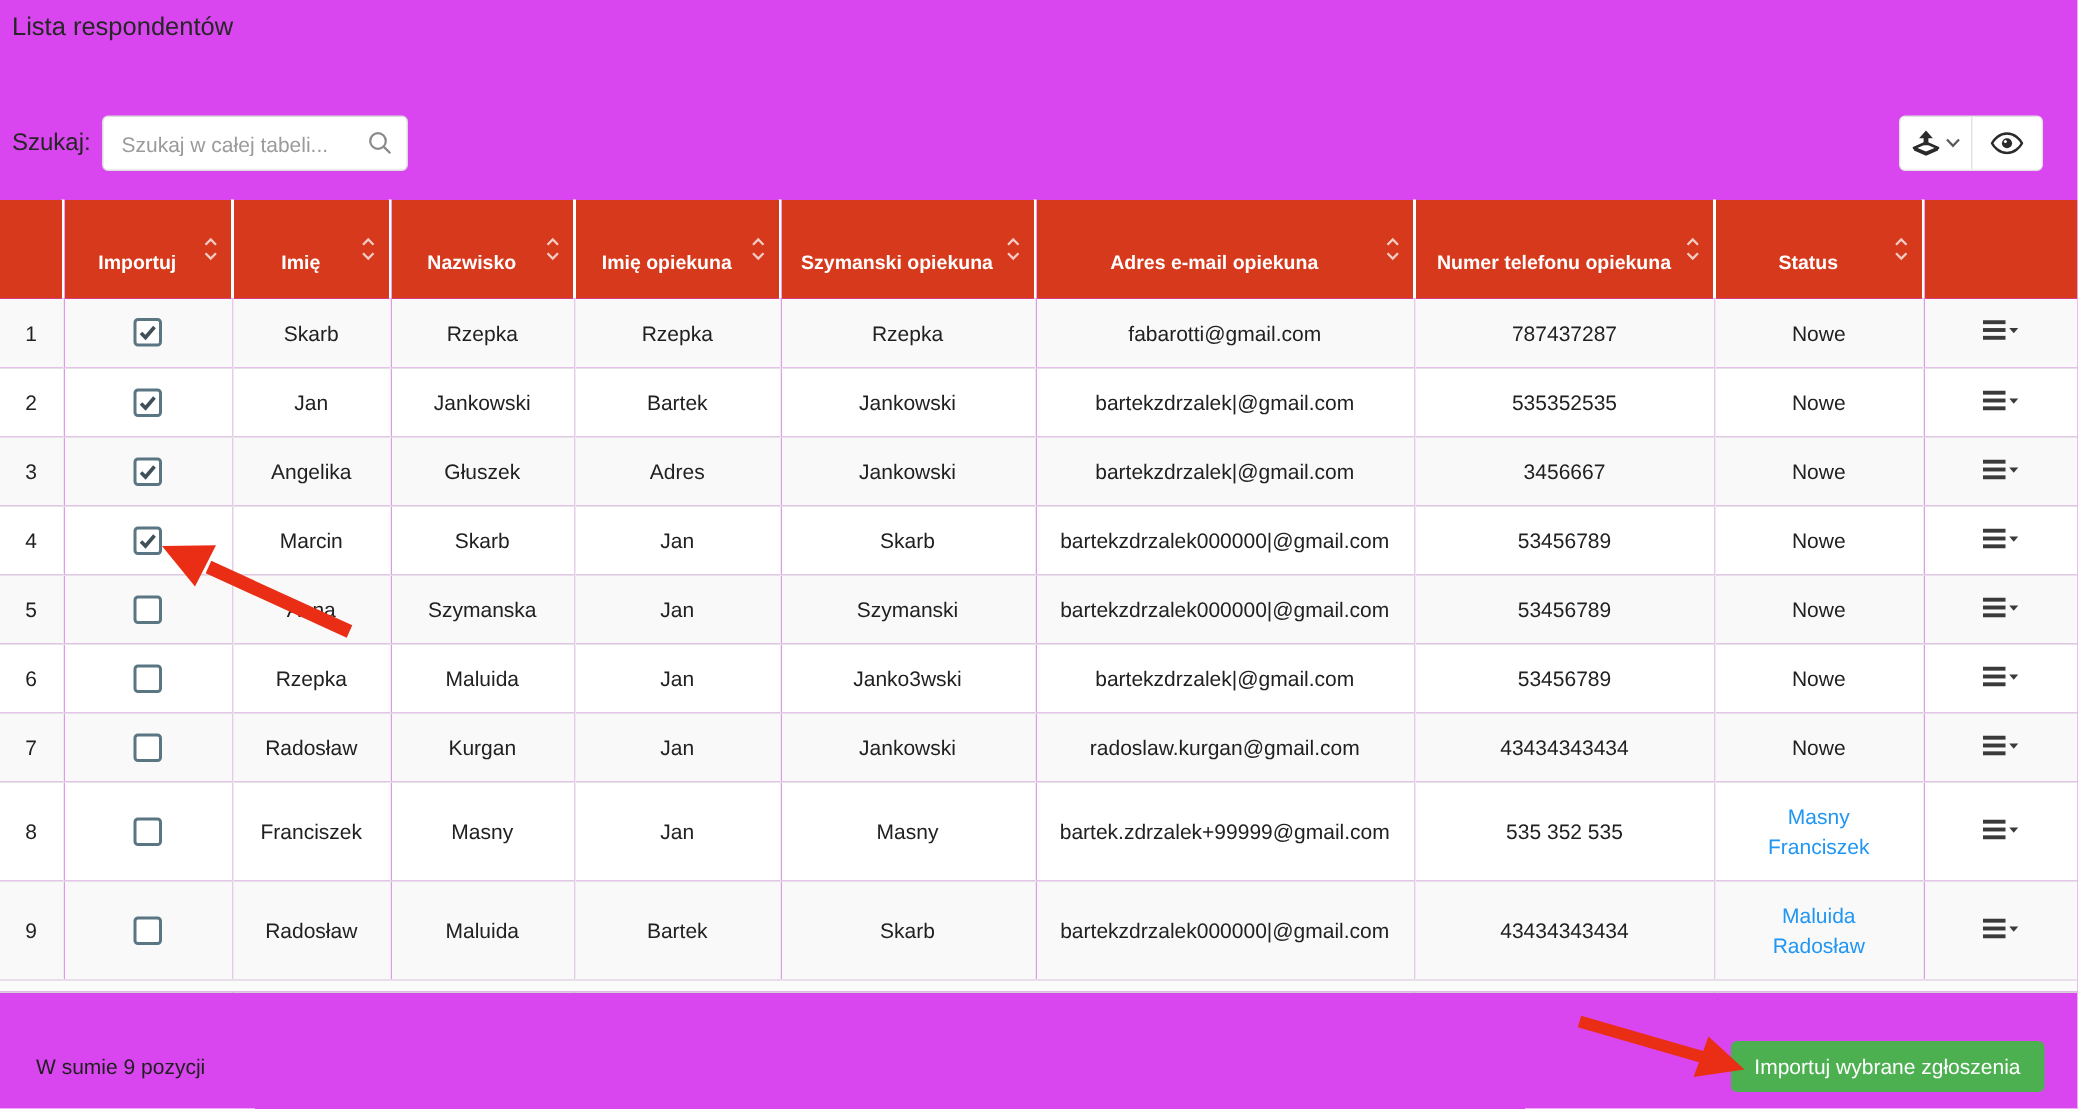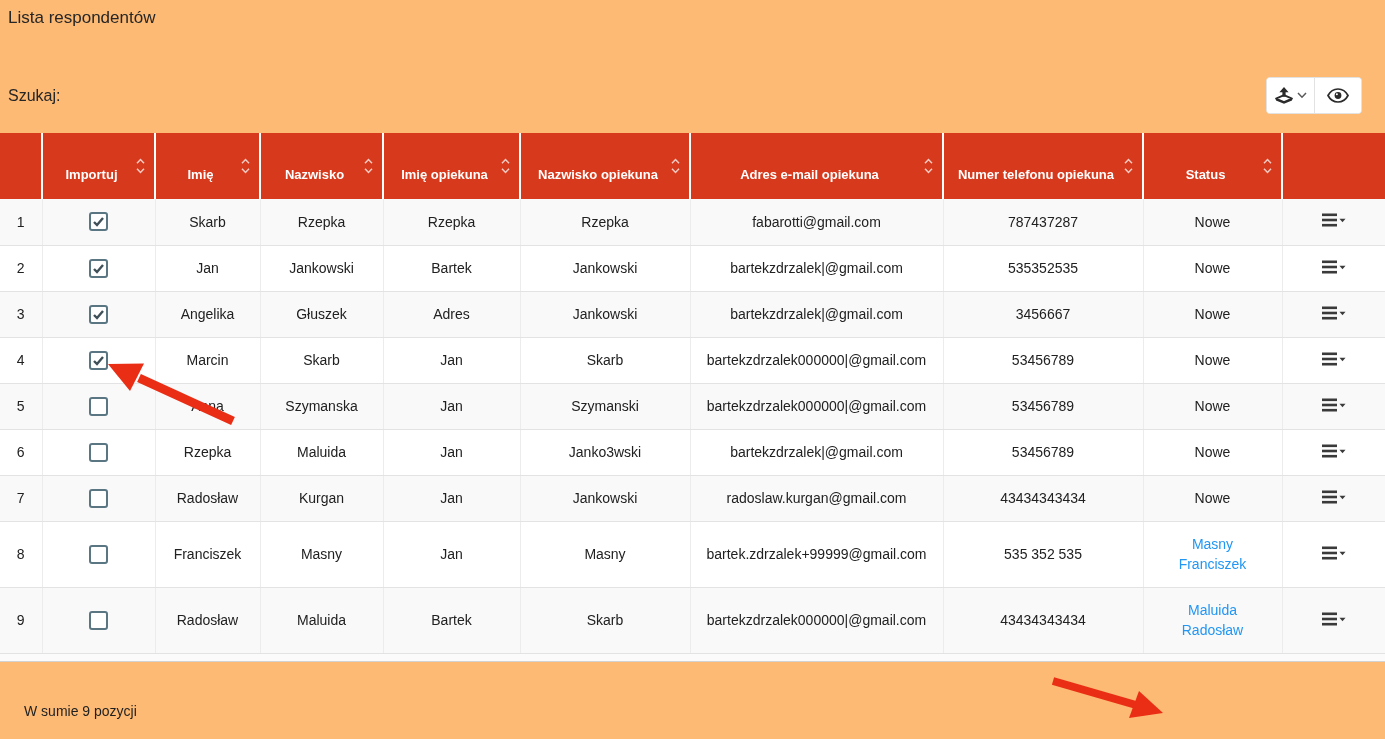--- a/index.html
+++ b/index.html
@@ -1,18 +1,18 @@
 <!DOCTYPE html>
 <html style="--hdr: #d6391c;"><head>
 <meta charset="utf-8">
 <style>
   * { margin:0; padding:0; box-sizing:border-box; }
   html,body { background:#fff; }
   body { font-family:"Liberation Sans", sans-serif; color:#212121; }
-  .page { position:relative; width:1385px; height:739px; background:#fdba74; overflow:hidden; }
+  .page { position:relative; width:1385px; height:739px; background:#d946ef; overflow:hidden; }
 
   .page-title { position:absolute; left:8px; top:8px; font-size:17px; font-weight:400; color:#262626; }
 
   .search-label { position:absolute; left:8px; top:87px; font-size:16px; color:#262626; }
   .search-wrap { position:absolute; left:68px; top:77px; width:204px; height:37px; }
   .search-input { width:100%; height:100%; border:1px solid #dcdcdc; border-radius:4px; padding:0 36px 0 12px;
                   font-size:14px; color:#444; font-family:"Liberation Sans", sans-serif; outline:none; background:#fff; }
   .search-input::placeholder { color:#9b9b9b; }
   .search-icon { position:absolute; right:10px; top:10px; width:17px; height:17px; pointer-events:none; }
 
@@ -56,20 +56,27 @@
   .arrows { position:absolute; left:0; top:0; width:1385px; height:739px; pointer-events:none; z-index:6; }
 </style>
 </head>
 <body>
 
 <div class="page">
 
   <div class="page-title">Lista respondentów</div>
 
   <label class="search-label">Szukaj:</label>
+  <div class="search-wrap">
+    <input class="search-input" type="text" placeholder="Szukaj w całej tabeli..." style="">
+    <svg class="search-icon" viewBox="0 0 17 17">
+      <circle cx="7" cy="7" r="5.2" fill="none" stroke="#8a8a8a" stroke-width="1.5"></circle>
+      <line x1="10.9" y1="10.9" x2="15.2" y2="15.2" stroke="#8a8a8a" stroke-width="1.5"></line>
+    </svg>
+  </div>
 
   <div class="toolbar">
     <button class="tb-btn">
       <svg width="20" height="20" viewBox="0 0 20 20">
         <path d="M10 1 L14.6 6.2 H11.6 V10.8 H8.4 V6.2 H5.4 Z" fill="#2b2b2b"></path>
         <path d="M2 12.6 L10 9.2 L18 12.6 L10 16 Z" fill="none" stroke="#2b2b2b" stroke-width="1.8" stroke-linejoin="round"></path>
         <path d="M2 12.8 V14.4 L10 17.8 L18 14.4 V12.8 L10 16.2 Z" fill="#2b2b2b"></path>
       </svg>
       <svg width="10" height="7" viewBox="0 0 10 7">
         <path d="M1 1 L5 5.2 L9 1" fill="none" stroke="#5a5a5a" stroke-width="1.5"></path>
@@ -109,21 +116,21 @@
               <path d="M1 10.8 L4.5 14.4 L8 10.8" fill="none" stroke="rgba(255,255,255,0.75)" stroke-width="1.5"></path>
             </svg></th>
           <th class="c3"><span>Nazwisko</span><svg class="sort-icon" width="9" height="16" viewBox="0 0 9 16">
               <path d="M1 5.2 L4.5 1.6 L8 5.2" fill="none" stroke="rgba(255,255,255,0.75)" stroke-width="1.5"></path>
               <path d="M1 10.8 L4.5 14.4 L8 10.8" fill="none" stroke="rgba(255,255,255,0.75)" stroke-width="1.5"></path>
             </svg></th>
           <th class="c4"><span>Imię opiekuna</span><svg class="sort-icon" width="9" height="16" viewBox="0 0 9 16">
               <path d="M1 5.2 L4.5 1.6 L8 5.2" fill="none" stroke="rgba(255,255,255,0.75)" stroke-width="1.5"></path>
               <path d="M1 10.8 L4.5 14.4 L8 10.8" fill="none" stroke="rgba(255,255,255,0.75)" stroke-width="1.5"></path>
             </svg></th>
-          <th class="c5"><span>Nazwisko opiekuna</span><svg class="sort-icon" width="9" height="16" viewBox="0 0 9 16">
+          <th class="c5"><span>Szymanski opiekuna</span><svg class="sort-icon" width="9" height="16" viewBox="0 0 9 16">
               <path d="M1 5.2 L4.5 1.6 L8 5.2" fill="none" stroke="rgba(255,255,255,0.75)" stroke-width="1.5"></path>
               <path d="M1 10.8 L4.5 14.4 L8 10.8" fill="none" stroke="rgba(255,255,255,0.75)" stroke-width="1.5"></path>
             </svg></th>
           <th class="c6"><span>Adres e-mail opiekuna</span><svg class="sort-icon" width="9" height="16" viewBox="0 0 9 16">
               <path d="M1 5.2 L4.5 1.6 L8 5.2" fill="none" stroke="rgba(255,255,255,0.75)" stroke-width="1.5"></path>
               <path d="M1 10.8 L4.5 14.4 L8 10.8" fill="none" stroke="rgba(255,255,255,0.75)" stroke-width="1.5"></path>
             </svg></th>
           <th class="c7"><span>Numer telefonu opiekuna</span><svg class="sort-icon" width="9" height="16" viewBox="0 0 9 16">
               <path d="M1 5.2 L4.5 1.6 L8 5.2" fill="none" stroke="rgba(255,255,255,0.75)" stroke-width="1.5"></path>
               <path d="M1 10.8 L4.5 14.4 L8 10.8" fill="none" stroke="rgba(255,255,255,0.75)" stroke-width="1.5"></path>
@@ -305,20 +312,21 @@
         </tr>
       </tbody>
     <tfoot>
         <tr>
           <td colspan="10"></td>
         </tr>
       </tfoot>
   </table>
 
   <div class="footer-summary">W sumie 9 pozycji</div>
+  <button class="import-btn">Importuj wybrane zgłoszenia</button>
 
   <svg class="arrows" viewBox="0 0 1385 739">
     <g>
       <line x1="233" y1="421" x2="139" y2="378" stroke="#ea2e15" stroke-width="9"></line>
       <polygon points="108,364 144,363.5 130,391" fill="#ea2e15"></polygon>
     </g>
     <g>
       <line x1="1053" y1="681" x2="1136" y2="705" stroke="#ea2e15" stroke-width="8"></line>
       <polygon points="1163,713 1139,691 1129,718" fill="#ea2e15"></polygon>
     </g>

